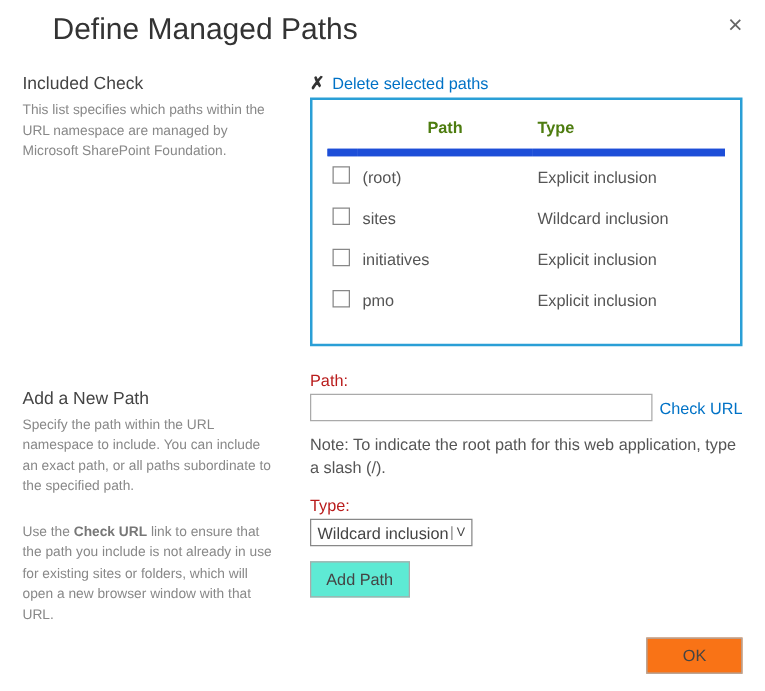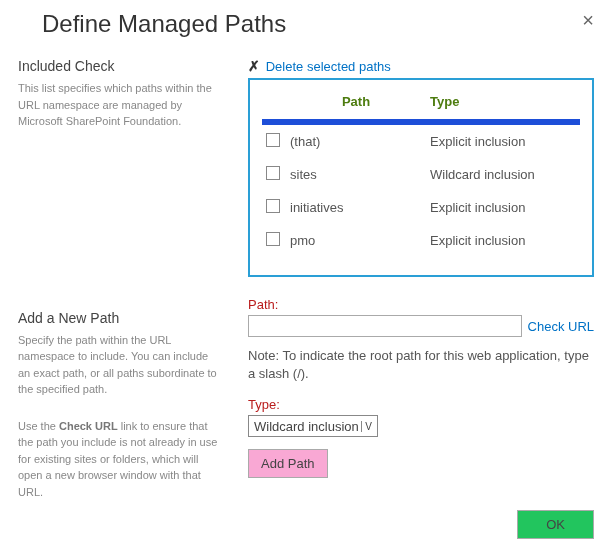--- a/index.html
+++ b/index.html
@@ -139,34 +139,34 @@
       cursor: pointer;
     }
     .type-select .sel-text { flex: 1; padding-left: 3px; }
     .type-select .sel-arrow {
       border-left: 1px solid #888;
       padding: 0 3px;
       font-size: 10px;
     }
     .btn {
       border: 1px solid #aaa;
-      background: #f9a8d4;
+      background: #5eead4;
       padding: 6px 12px;
       font-size: 13px;
       color: #444;
       cursor: pointer;
     }
     .ok-row {
       position: absolute;
       bottom: 14px;
       right: 18px;
     }
     .ok-btn {
       border: 1px solid #aaa;
-      background: #22c55e;
+      background: #f97316;
       padding: 6px 28px;
       font-size: 13px;
       color: #444;
       cursor: pointer;
     }
   </style>
 </head>
 <body>
 
 <div class="header">
@@ -199,21 +199,21 @@
         <thead>
           <tr>
             <th style="width:24px;"></th>
             <th>Path</th>
             <th style="text-align:left;">Type</th>
           </tr>
         </thead>
         <tbody>
           <tr>
             <td class="chk-cell"><span class="chk"></span></td>
-            <td class="path-cell">(that)</td>
+            <td class="path-cell">(root)</td>
             <td>Explicit inclusion</td>
           </tr>
           <tr>
             <td class="chk-cell"><span class="chk"></span></td>
             <td class="path-cell">sites</td>
             <td>Wildcard inclusion</td>
           </tr>
           <tr>
             <td class="chk-cell"><span class="chk"></span></td>
             <td class="path-cell">initiatives</td>

